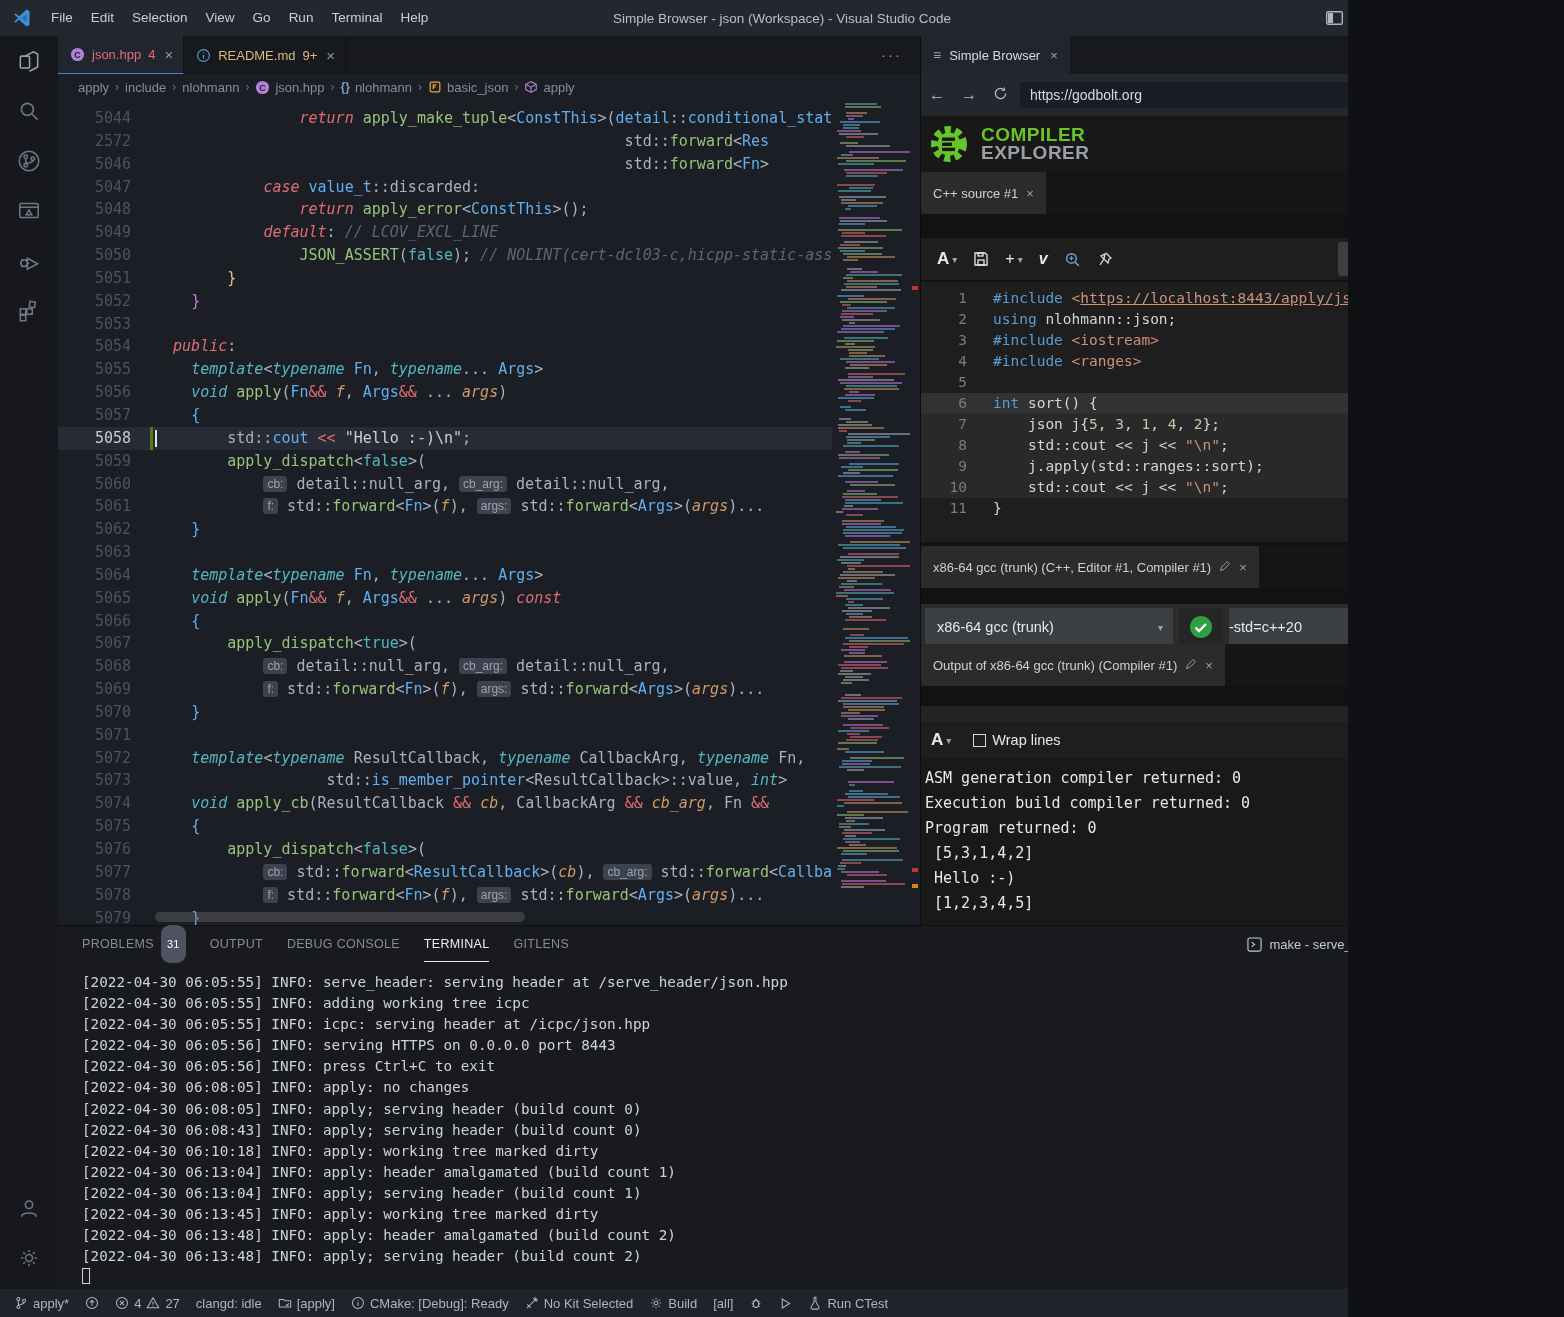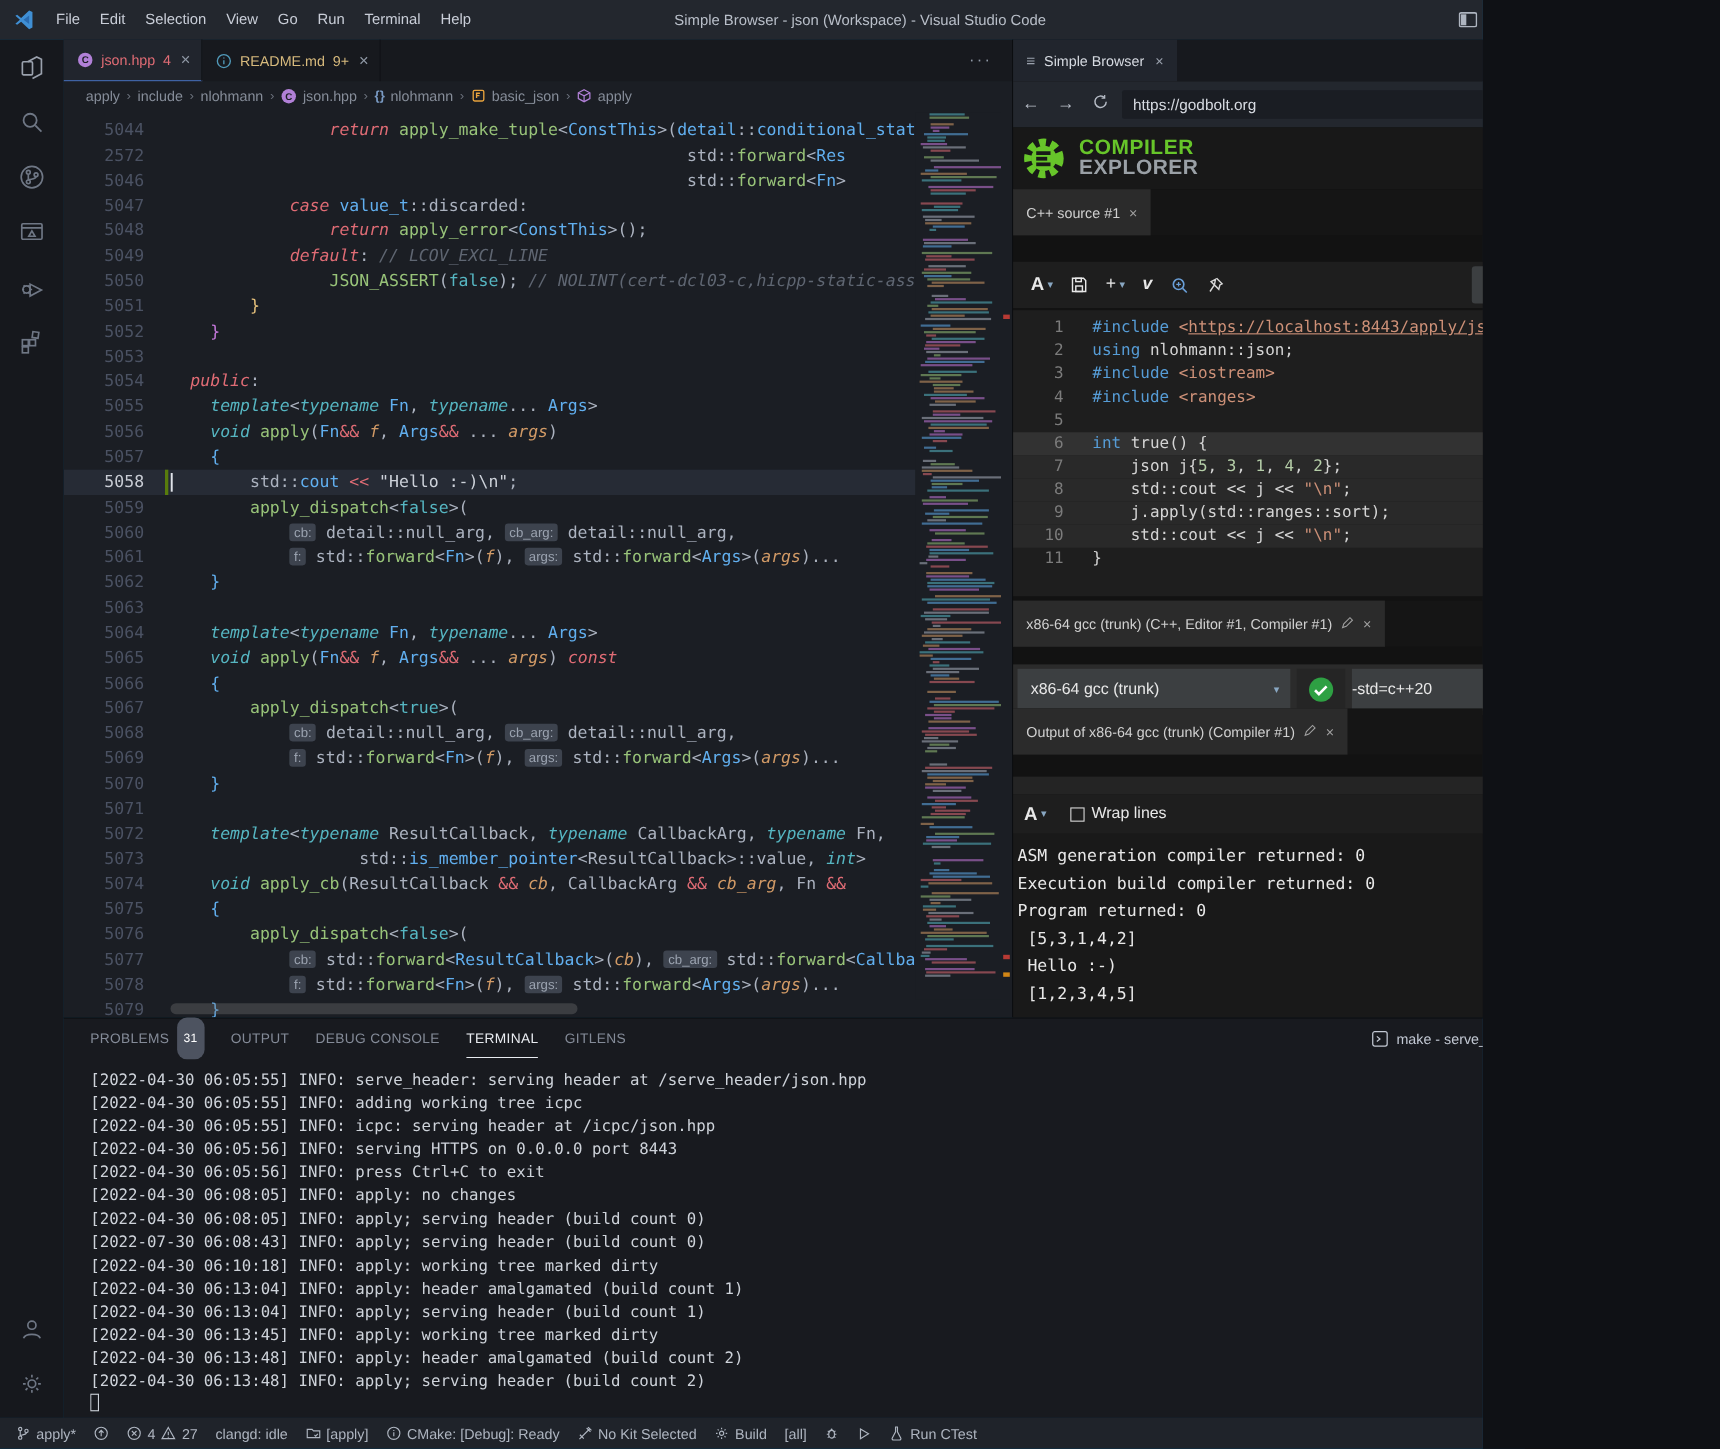--- a/index.html
+++ b/index.html
@@ -763,21 +763,21 @@
             <span class="caret">▾</span>
         </div>
       </div>
 
       <div id="ce-code">
           <div class="cerow"><div class="celn">1</div><div class="cetxt"><span class="ck-inc">#include</span><span class="ck-pl"> </span><span class="ck-str">&lt;</span><span class="ck-url">https://localhost:8443/apply/json.hpp</span><span class="ck-str">&gt;</span></div></div>
           <div class="cerow"><div class="celn">2</div><div class="cetxt"><span class="ck-kw">using</span><span class="ck-pl"> nlohmann::json;</span></div></div>
           <div class="cerow"><div class="celn">3</div><div class="cetxt"><span class="ck-inc">#include</span><span class="ck-pl"> </span><span class="ck-str">&lt;iostream&gt;</span></div></div>
           <div class="cerow"><div class="celn">4</div><div class="cetxt"><span class="ck-inc">#include</span><span class="ck-pl"> </span><span class="ck-str">&lt;ranges&gt;</span></div></div>
           <div class="cerow"><div class="celn">5</div><div class="cetxt"></div></div>
-          <div class="cerow hl hl6"><div class="celn">6</div><div class="cetxt"><span class="ck-kw">int</span><span class="ck-pl"> true() {</span></div></div>
+          <div class="cerow hl hl6"><div class="celn">6</div><div class="cetxt"><span class="ck-kw">int</span><span class="ck-pl"> sort() {</span></div></div>
           <div class="cerow hl"><div class="celn">7</div><div class="cetxt"><span class="ck-pl">    json j{</span><span class="ck-num">5</span><span class="ck-pl">, </span><span class="ck-num">3</span><span class="ck-pl">, </span><span class="ck-num">1</span><span class="ck-pl">, </span><span class="ck-num">4</span><span class="ck-pl">, </span><span class="ck-num">2</span><span class="ck-pl">};</span></div></div>
           <div class="cerow hl"><div class="celn">8</div><div class="cetxt"><span class="ck-pl">    std::cout &lt;&lt; j &lt;&lt; </span><span class="ck-str">"\n"</span><span class="ck-pl">;</span></div></div>
           <div class="cerow hl"><div class="celn">9</div><div class="cetxt"><span class="ck-pl">    j.apply(std::ranges::sort);</span></div></div>
           <div class="cerow hl"><div class="celn">10</div><div class="cetxt"><span class="ck-pl">    std::cout &lt;&lt; j &lt;&lt; </span><span class="ck-str">"\n"</span><span class="ck-pl">;</span></div></div>
           <div class="cerow"><div class="celn">11</div><div class="cetxt"><span class="ck-pl">}</span></div></div>
         </div>
       <div id="ce-mm">
           <div class="cemm-row" style="width: 5.487px; background: rgb(181, 206, 168);"></div>
           <div class="cemm-row" style="width: 16.5147px; background: rgb(212, 212, 212);"></div>
           <div class="cemm-row" style="width: 9.7582px; background: rgb(206, 145, 120);"></div>
@@ -918,21 +918,21 @@
       <span style="font-size:15px;">×</span>
     </div>
     <div id="term">
         <div class="tline">[2022-04-30 06:05:55] INFO: serve_header: serving header at /serve_header/json.hpp</div>
         <div class="tline">[2022-04-30 06:05:55] INFO: adding working tree icpc</div>
         <div class="tline">[2022-04-30 06:05:55] INFO: icpc: serving header at /icpc/json.hpp</div>
         <div class="tline">[2022-04-30 06:05:56] INFO: serving HTTPS on 0.0.0.0 port 8443</div>
         <div class="tline">[2022-04-30 06:05:56] INFO: press Ctrl+C to exit</div>
         <div class="tline">[2022-04-30 06:08:05] INFO: apply: no changes</div>
         <div class="tline">[2022-04-30 06:08:05] INFO: apply; serving header (build count 0)</div>
-        <div class="tline">[2022-07-30 06:08:43] INFO: apply; serving header (build count 0)</div>
+        <div class="tline">[2022-04-30 06:08:43] INFO: apply; serving header (build count 0)</div>
         <div class="tline">[2022-04-30 06:10:18] INFO: apply: working tree marked dirty</div>
         <div class="tline">[2022-04-30 06:13:04] INFO: apply: header amalgamated (build count 1)</div>
         <div class="tline">[2022-04-30 06:13:04] INFO: apply; serving header (build count 1)</div>
         <div class="tline">[2022-04-30 06:13:45] INFO: apply: working tree marked dirty</div>
         <div class="tline">[2022-04-30 06:13:48] INFO: apply: header amalgamated (build count 2)</div>
         <div class="tline">[2022-04-30 06:13:48] INFO: apply; serving header (build count 2)</div>
         <div class="tline"><span class="term-cursor"></span></div>
       </div>
   </div>
 

